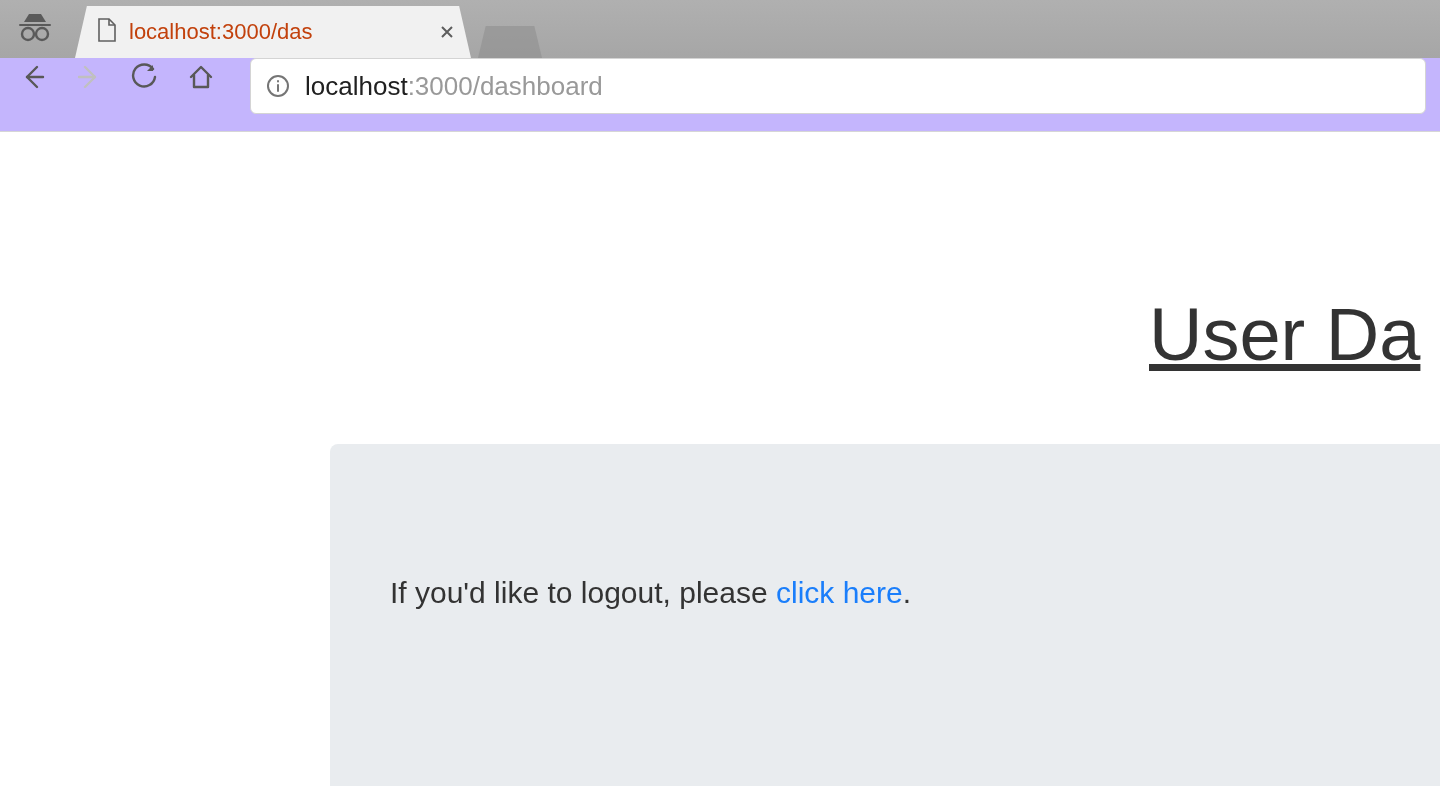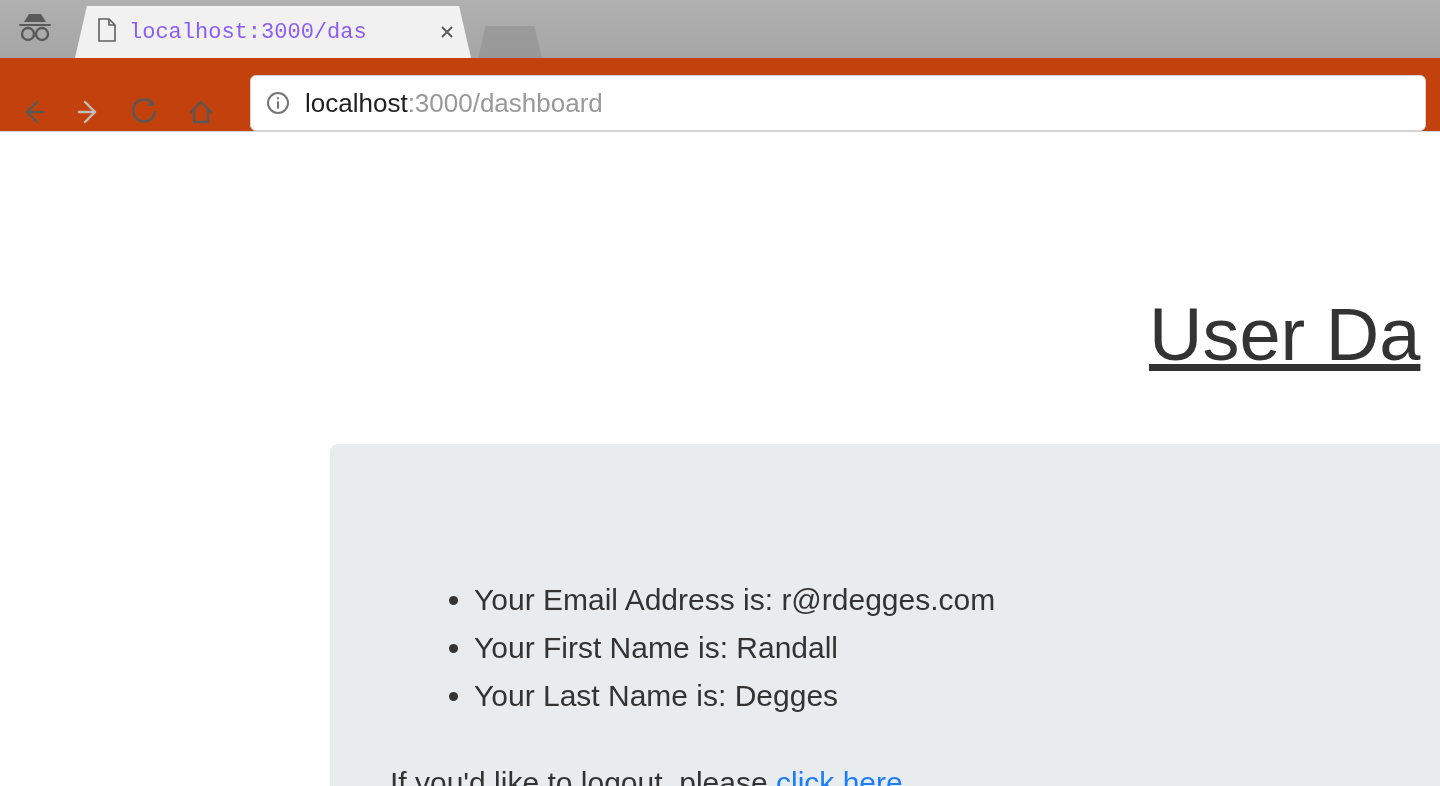--- a/index.html
+++ b/index.html
@@ -46,27 +46,26 @@
     .tab-inner {
       display: flex;
       align-items: center;
       gap: 12px;
       width: 100%;
       padding-left: 8px;
     }
     .page-icon svg { fill: none; stroke: #606060; stroke-width: 1.6; }
     .tab-title {
       font-size: 22px;
-      color: #8b5cf6;
+      color: #c2410c;
       white-space: nowrap;
       overflow: hidden;
       text-overflow: clip;
       flex: 1;
       mask-image: linear-gradient(to right, #000 80%, transparent 100%);
-      font-family: Liberation Mono, monospace;
       -webkit-mask-image: linear-gradient(to right, #000 80%, transparent 100%);
     }
     .tab-close {
       width: 20px; height: 20px;
       display: flex;
       align-items: center;
       justify-content: center;
       cursor: pointer;
     }
     .tab-close svg { stroke: #5d5d5d; stroke-width: 2; }
@@ -78,24 +77,24 @@
       width: 64px;
       height: 32px;
       background: rgba(140,140,140,0.55);
       clip-path: polygon(0 100%, 12% 0, 88% 0, 100% 100%);
       border-top-left-radius: 6px;
       border-top-right-radius: 6px;
     }
 
     .toolbar {
       height: 74px;
-      background: #c2410c;
+      background: #c4b5fd;
       border-bottom: 1px solid #d6d6d6;
       display: flex;
-      align-items: flex-end;
+      align-items: flex-start;
       padding: 0 14px;
       gap: 18px;
     }
 
     .nav-btn {
       width: 38px; height: 38px;
       display: flex;
       align-items: center;
       justify-content: center;
       border-radius: 50%;
@@ -248,28 +247,17 @@
     <span class="url">
       <span class="host">localhost</span><span>:3000/dashboard</span>
     </span>
   </div>
 </div>
 
 <div class="page">
   <h1 class="heading">User Da</h1>
 
   <div class="jumbotron">
-    <ul class="info-list">
-      <li>
-        <span>Your Email Address is: </span><span>r@rdegges.com</span>
-      </li>
-      <li>
-        <span>Your First Name is: </span><span>Randall</span>
-      </li>
-      <li>
-        <span>Your Last Name is: </span><span>Degges</span>
-      </li>
-    </ul>
     <p class="logout-line">
       <span>If you'd like to logout, please </span><a class="logout-link">click here</a><span>.</span>
     </p>
   </div>
 </div>
 
 </body></html>

